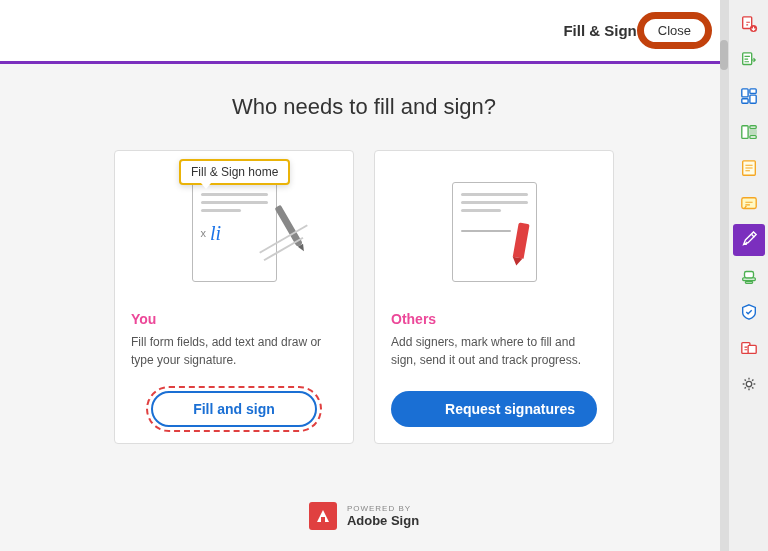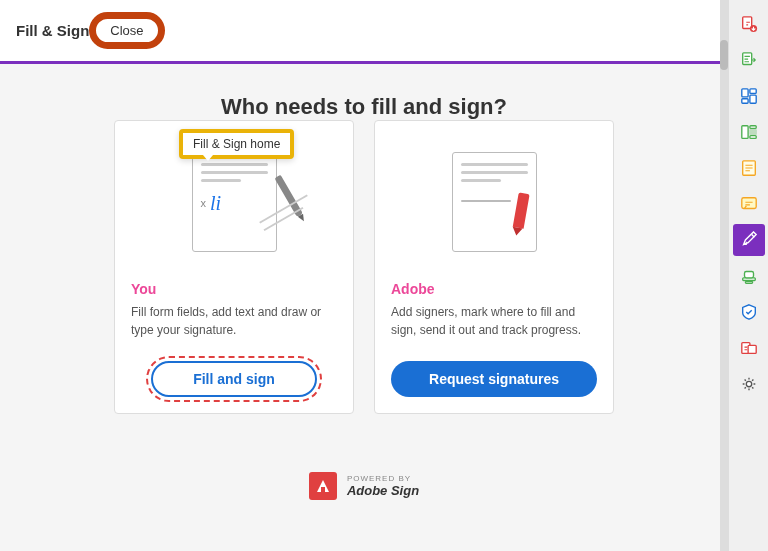--- a/index.html
+++ b/index.html
@@ -18,21 +18,21 @@
       display: flex;
       flex-direction: column;
       background: #f5f5f5;
       position: relative;
     }
 
     
     .header {
       display: flex;
       align-items: center;
-      justify-content: flex-start;
+      justify-content: flex-end;
       padding: 12px 16px;
       background: #fff;
       border-bottom: 3px solid #7B2FBE;
     }
 
     .header-title {
       font-size: 15px;
       font-weight: 600;
       color: #333;
     }
@@ -69,22 +69,23 @@
     .body {
       flex: 1;
       display: flex;
       flex-direction: column;
       align-items: center;
       padding: 30px 20px 20px;
     }
 
     .page-title {
       font-size: 22px;
-      font-weight: 700;
+      font-weight: 400;
       color: #333;
+      margin-bottom: 30px;
     }
 
     
     .cards-row {
       display: flex;
       gap: 20px;
       justify-content: center;
       margin-bottom: 30px;
     }
 
@@ -149,21 +150,21 @@
       color: #1a73e8;
       font-style: italic;
       font-family: 'Georgia', serif;
       line-height: 1;
       text-align: right;
     }
 
     
     .tooltip {
       background: white;
-      border: 4px solid #eab308;
+      border: 2px solid #eab308;
       border-radius: 4px;
       padding: 4px 10px;
       font-size: 12px;
       color: #333;
       position: absolute;
       top: -8px;
       left: 10px;
       white-space: nowrap;
       box-shadow: 0 2px 6px rgba(0,0,0,0.15);
       z-index: 10;
@@ -216,20 +217,21 @@
     .btn-request {
       background: #1a6fd4;
       border: none;
       border-radius: 20px;
       color: white;
       font-size: 14px;
       font-weight: 600;
       padding: 10px 22px;
       cursor: pointer;
       width: 100%;
+      text-align: right;
     }
 
     
     .adobe-footer {
       display: flex;
       align-items: center;
       gap: 10px;
       margin-top: 28px;
     }
     .adobe-logo {
@@ -251,21 +253,20 @@
     .adobe-powered {
       font-size: 8px;
       color: #888;
       text-transform: uppercase;
       letter-spacing: 1px;
     }
     .adobe-sign-name {
       font-size: 13px;
       color: #333;
       font-weight: 600;
-      font-style: italic;
     }
 
     
     .right-sidebar {
       width: 40px;
       background: #f0f0f0;
       display: flex;
       flex-direction: column;
       align-items: center;
       padding: 8px 0;
@@ -359,21 +360,21 @@
               </div>
 
               <div style="position:absolute; bottom:15px; right:10px; transform:rotate(10deg);">
                 <div style="width:11px; height:35px; background:#e04040; border-radius:2px 2px 0 0;"></div>
                 <div style="width:0; height:0; border-left:5.5px solid transparent; border-right:5.5px solid transparent; border-top:8px solid #c03030;"></div>
               </div>
             </div>
           </div>
         </div>
 
-        <div class="card-section-title">Adobe</div>
+        <div class="card-section-title">Others</div>
         <div class="card-description">Add signers, mark where to fill and sign, send it out and track progress.</div>
         <button class="btn-request">Request signatures</button>
       </div>
 
     </div>
 
     <div class="adobe-footer">
       <div class="adobe-logo">
         <svg width="16" height="16" viewBox="0 0 16 16">
           <polygon points="8,2 14,14 2,14" fill="white"></polygon>

